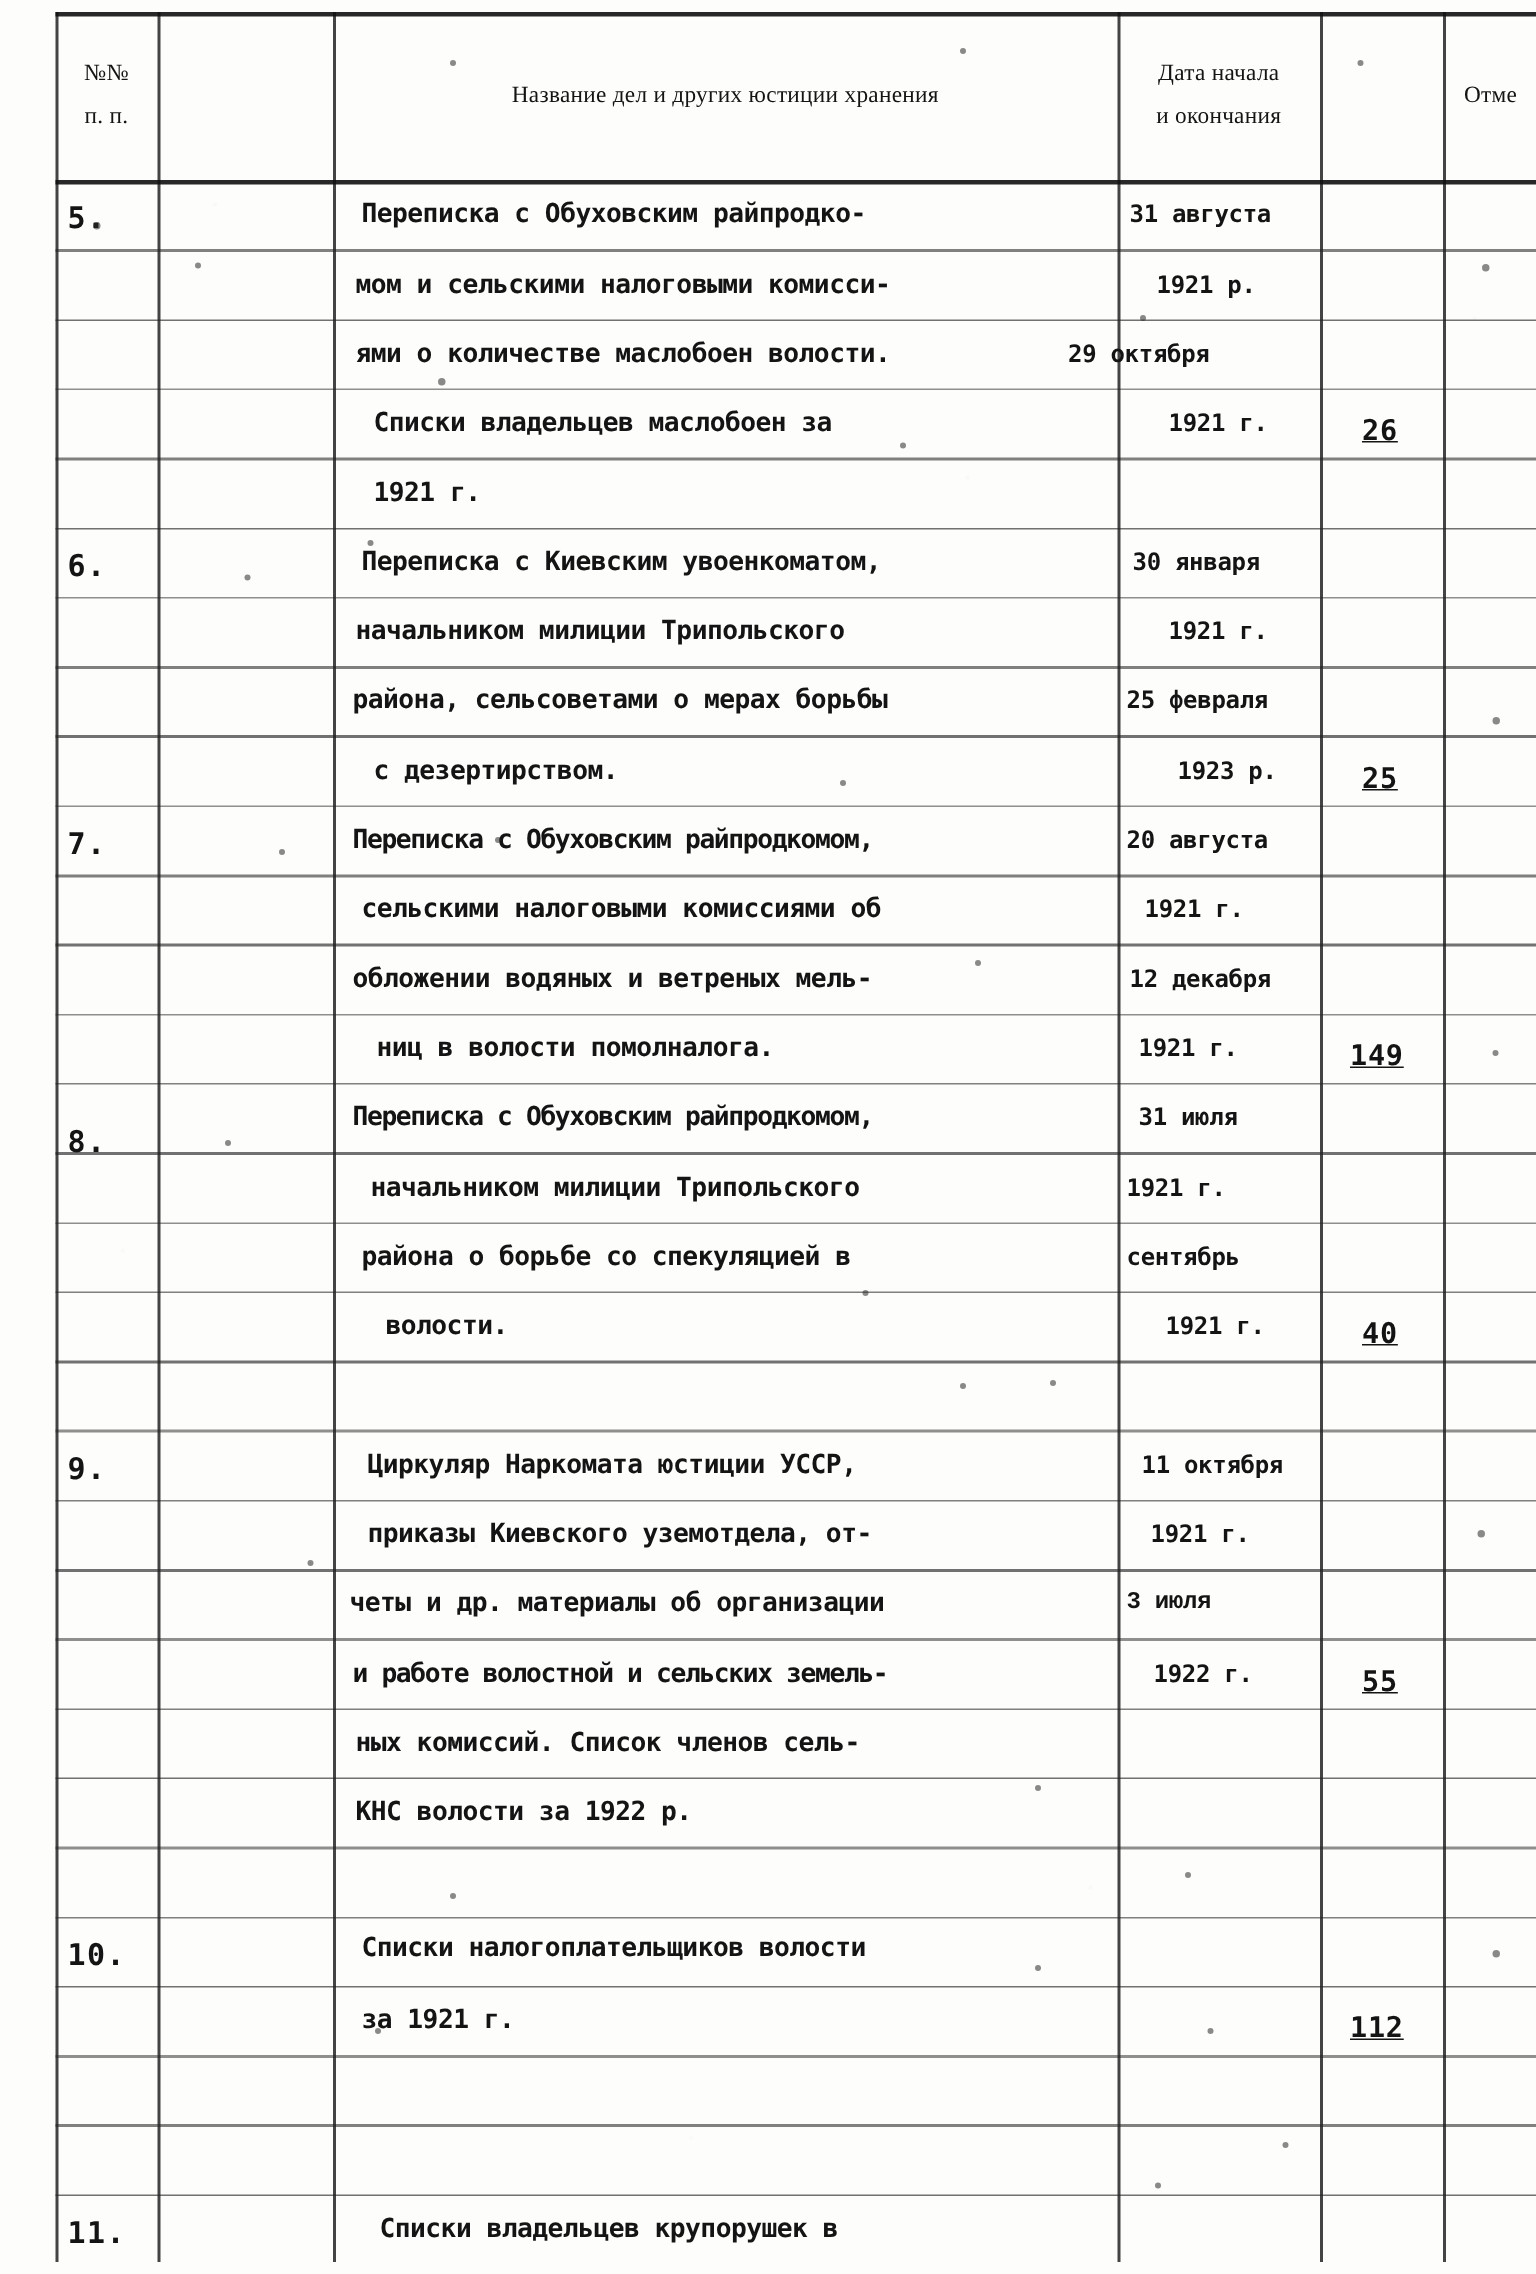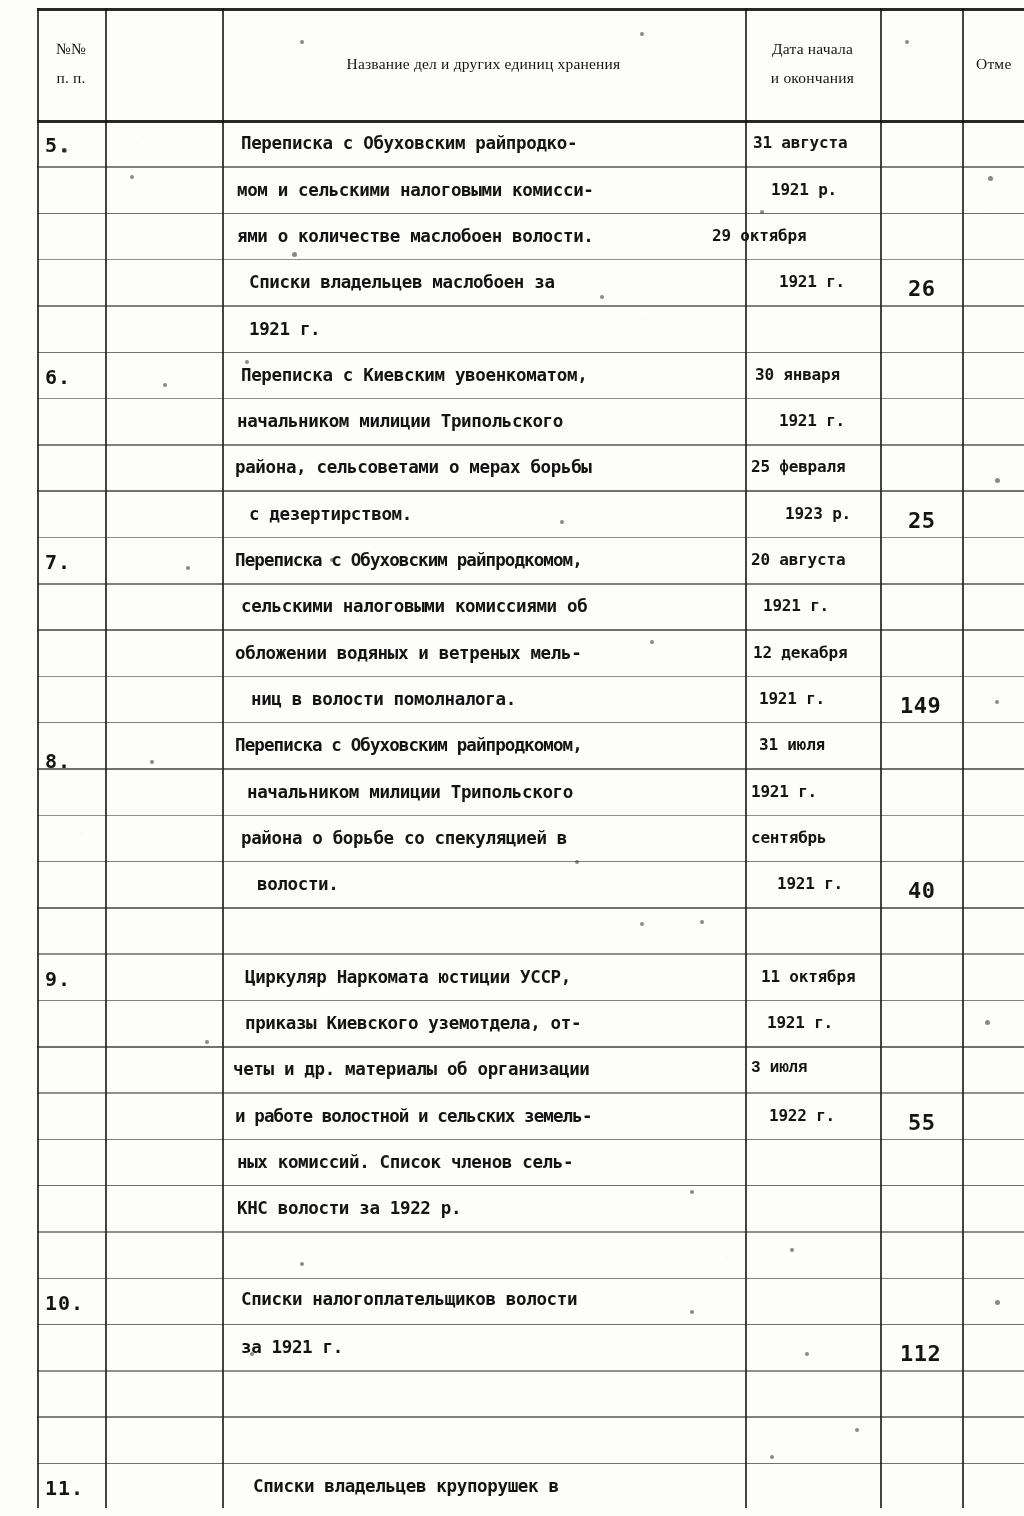--- a/index.html
+++ b/index.html
@@ -95,22 +95,23 @@
     letter-spacing: -0.35px;
     color: #141414;
     white-space: nowrap;
     -webkit-font-smoothing: none;
   }
   .tw.num {
     font-size: 20px;
     letter-spacing: 1px;
   }
   .tw.sheet {
-    font-size: 22px;
+    font-size: 19px;
     letter-spacing: .5px;
+    text-decoration: underline;
   }
   .tw.date { font-size: 16px; letter-spacing: -0.2px; }
 
   
   .speck {
     position: absolute;
     background: #2a2a2a;
     border-radius: 50%;
     opacity: .55;
   }
@@ -136,21 +137,21 @@
 
     <div id="header-band">
 
       <div class="hdr-cell" style="left:0px;   width:68px;">
         <span class="ln">№№</span>
         <span class="ln">п. п.</span>
       </div>
 
 
       <div class="hdr-cell" style="left:185px; width:523px;">
-        <span class="ln">Название дел и других единиц  хранения</span>
+        <span class="ln">Название дел и других юстиции  хранения</span>
       </div>
 
       <div class="hdr-cell" style="left:708px; width:135px;">
         <span class="ln">Дата начала</span>
         <span class="ln">и  окончания</span>
       </div>
 
 
       <div class="hdr-cell" style="left:925px; width:99px; align-items:flex-start; padding-left:14px;">
         <span class="ln">Отме</span>

